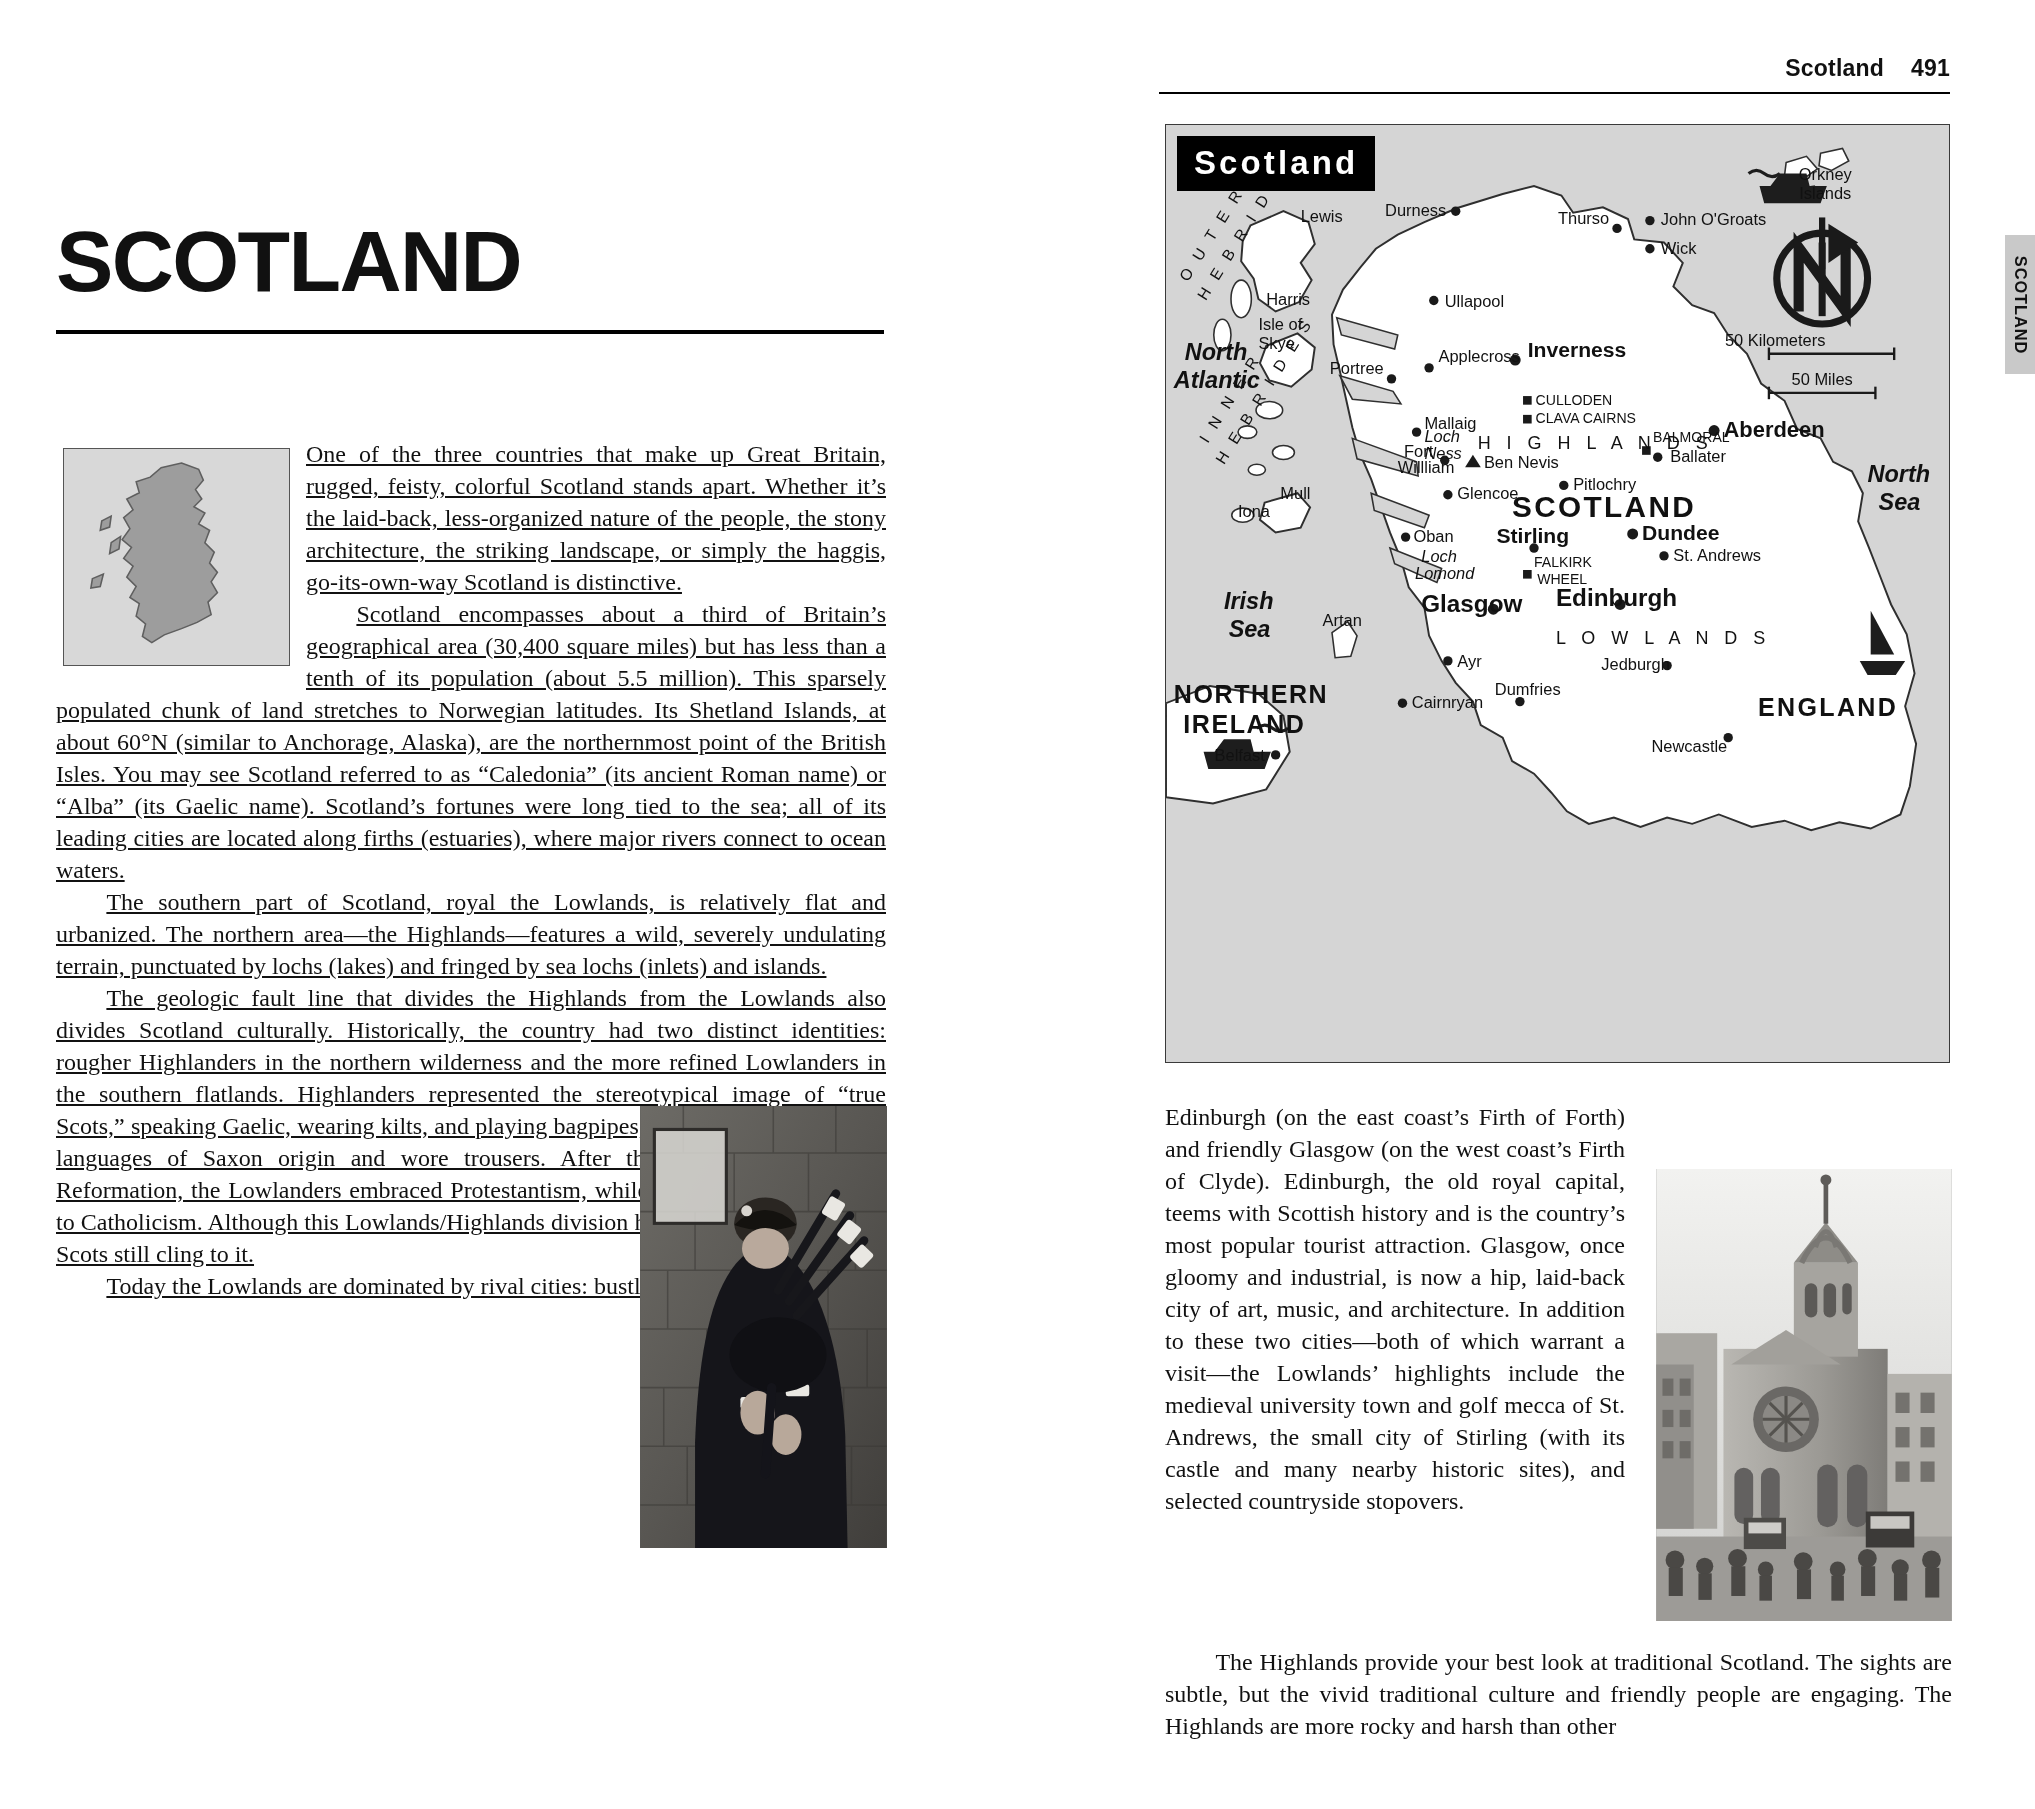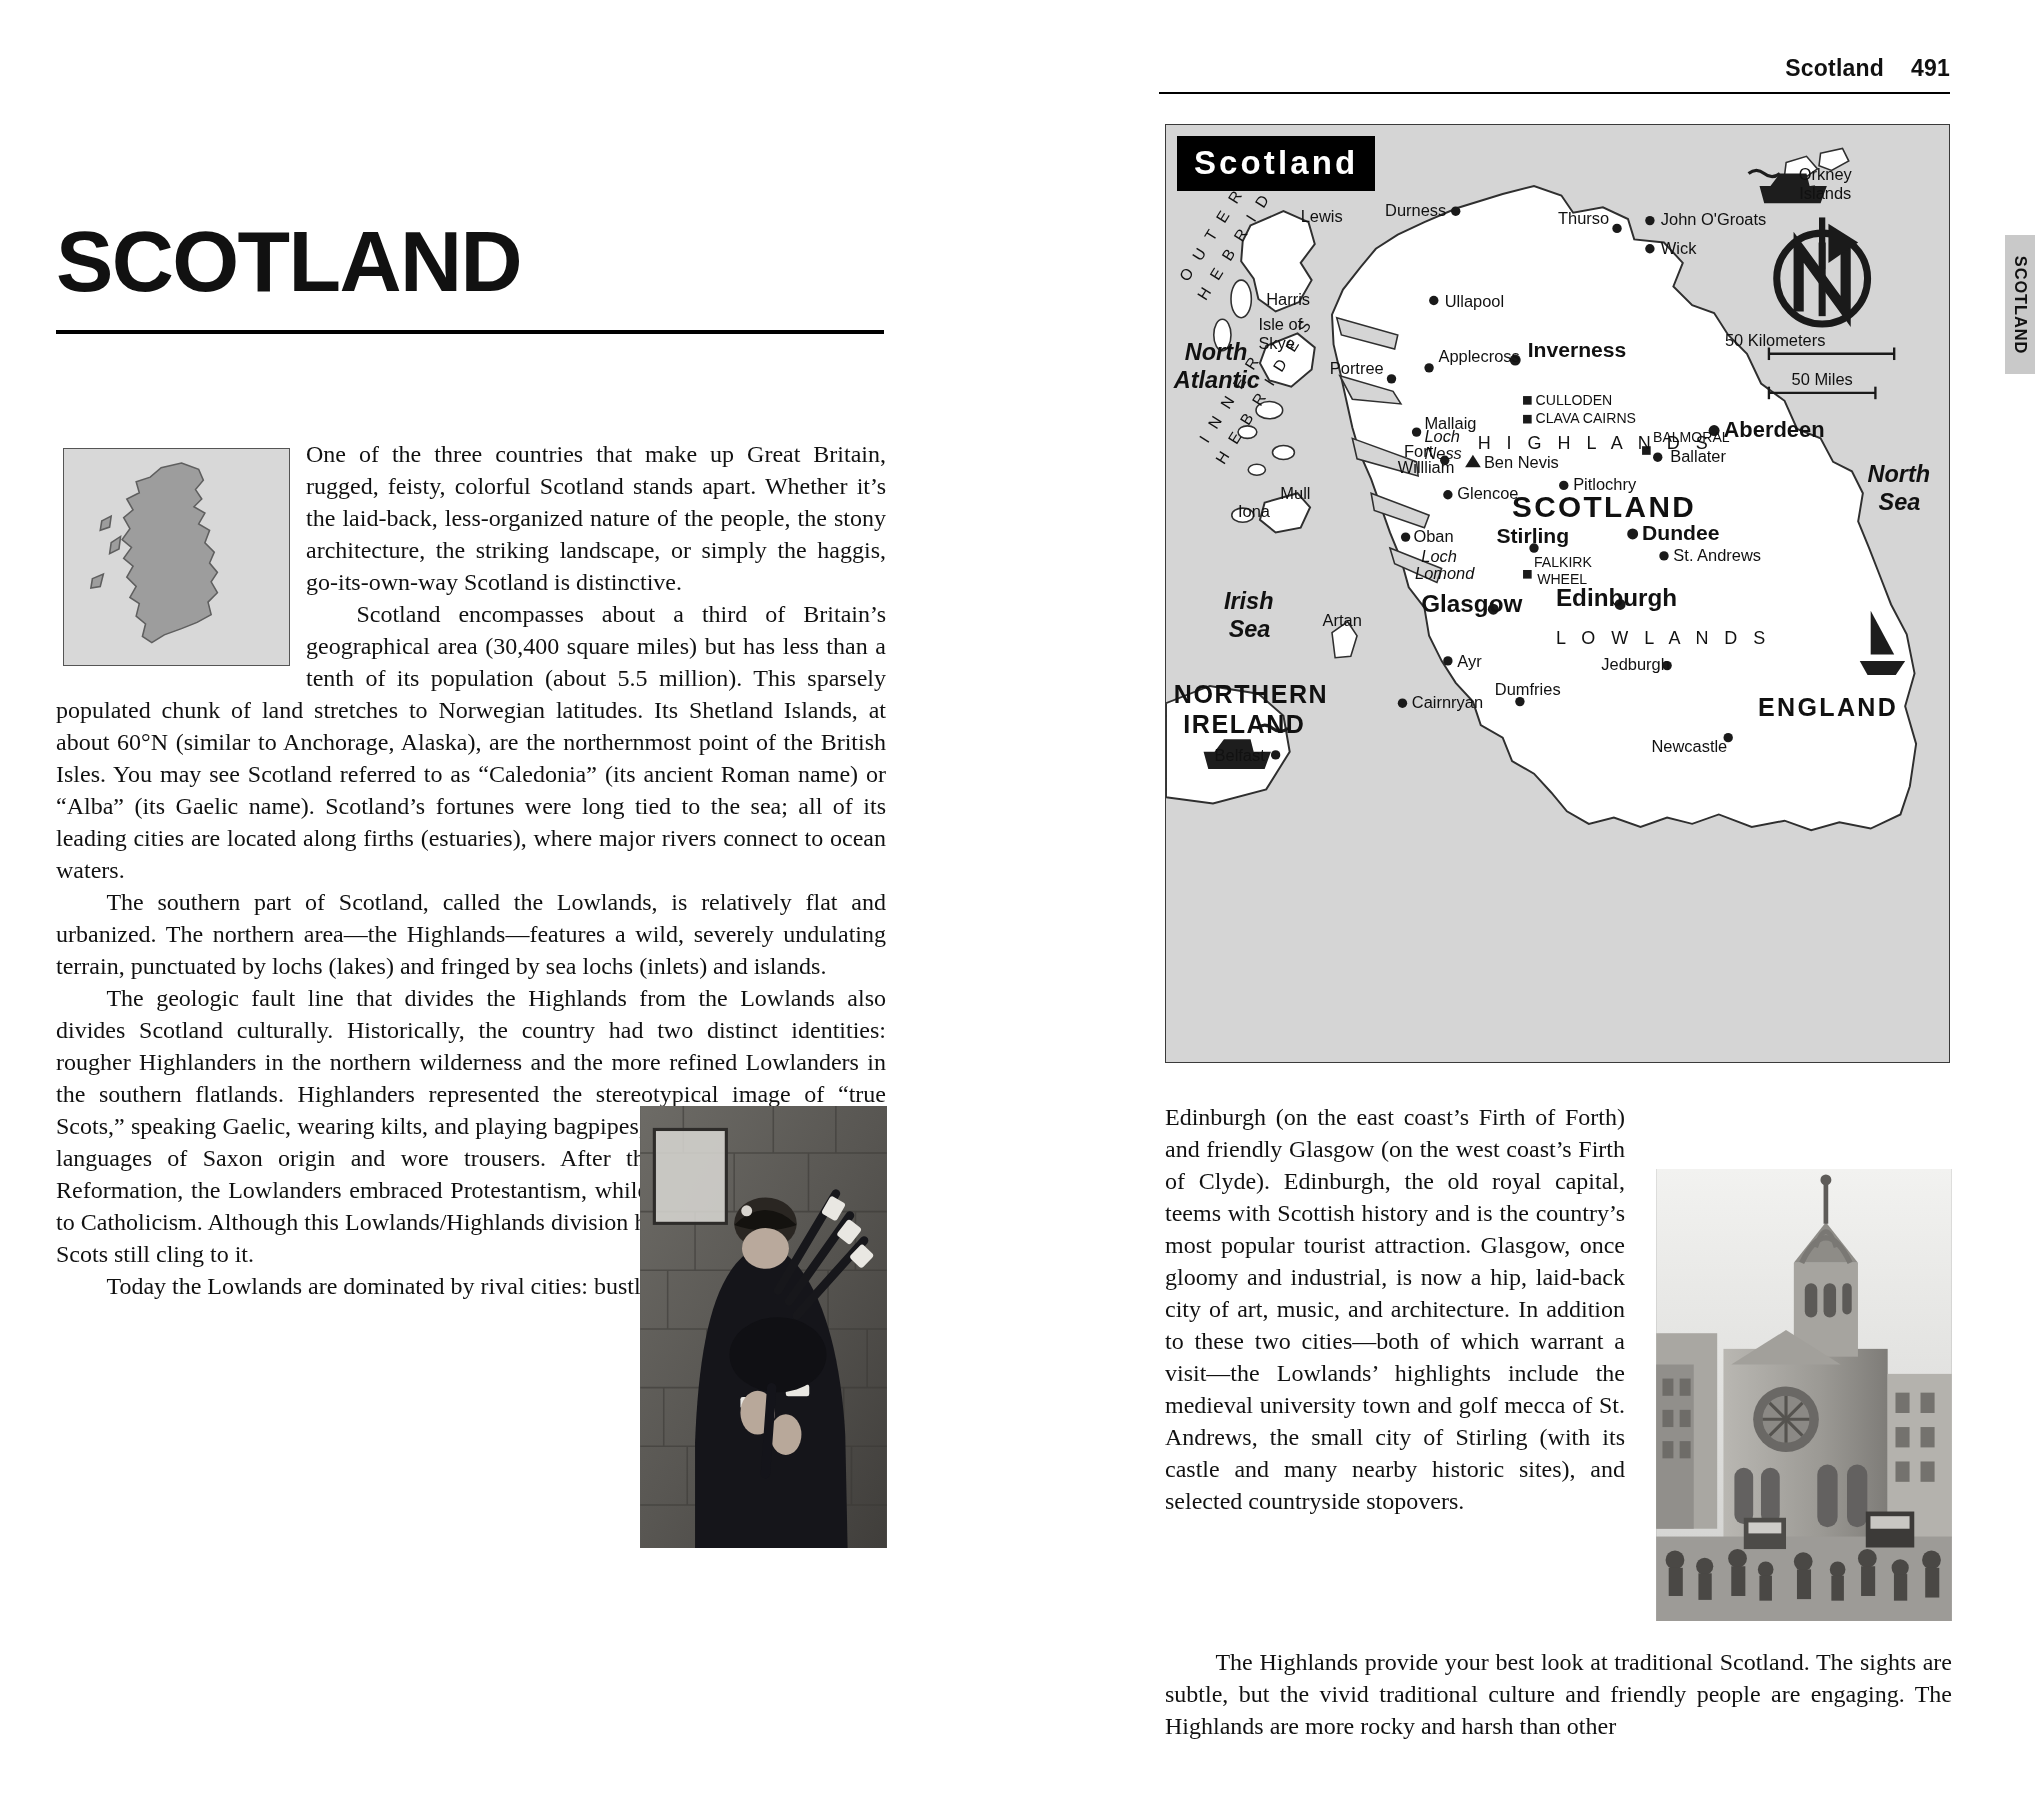--- a/index.html
+++ b/index.html
@@ -104,21 +104,21 @@
   .left-text {
     position: absolute;
     left: 56px;
     top: 438px;
     width: 830px;
     font-size: 24px;
     line-height: 32px;
     text-align: justify;
     hyphens: auto;
   }
-  .left-text p { margin: 0; }
+  .left-text p { margin: 0; text-decoration: underline; }
   .left-text p + p { text-indent: 2.1em; }
 
   .intro-wrap::before {
     content: "";
     float: left;
     width: 250px;
     height: 229px;
   }
 
   .piper {
@@ -237,21 +237,21 @@
       <path d="M60 120 L72 112 L70 128 L58 134 Z" fill="#9d9d9d" stroke="#5f5f5f" stroke-width="2"></path>
       <path d="M48 92 L60 86 L58 100 L46 104 Z" fill="#9d9d9d" stroke="#5f5f5f" stroke-width="2"></path>
       <path d="M36 166 L50 160 L46 176 L34 178 Z" fill="#9d9d9d" stroke="#5f5f5f" stroke-width="2"></path>
     </svg>
   </div>
 
   <div class="left-text">
     <div class="flow-piper" style="float:none;"></div>
     <p class="intro-wrap">One of the three countries that make up Great Britain, rugged, feisty, colorful Scotland stands apart. Whether it’s the laid-back, less-organized nature of the people, the stony architecture, the striking landscape, or simply the haggis, go-its-own-way Scotland is distinctive.</p>
     <p>Scotland encompasses about a third of Britain’s geographical area (30,400 square miles) but has less than a tenth of its population (about 5.5 million). This sparsely populated chunk of land stretches to Norwegian latitudes. Its Shetland Islands, at about 60°N (similar to Anchorage, Alaska), are the northernmost point of the British Isles. You may see Scotland referred to as “Caledonia” (its ancient Roman name) or “Alba” (its Gaelic name). Scotland’s fortunes were long tied to the sea; all of its leading cities are located along firths (estuaries), where major rivers connect to ocean waters.</p>
-    <p>The southern part of Scotland, called the Lowlands, is relatively flat and urbanized. The northern area—the Highlands—features a wild, severely undulating terrain, punctuated by lochs (lakes) and fringed by sea lochs (inlets) and islands.</p>
+    <p>The southern part of Scotland, royal the Lowlands, is relatively flat and urbanized. The northern area—the Highlands—features a wild, severely undulating terrain, punctuated by lochs (lakes) and fringed by sea lochs (inlets) and islands.</p>
     <p>The geologic fault line that divides the Highlands from the Lowlands also divides Scotland culturally. Historically, the country had two distinct identities: rougher Highlanders in the northern wilderness and the more refined Lowlanders in the southern flatlands. Highlanders represented the stereotypical image of “true Scots,” speaking Gaelic, wearing kilts, and playing bagpipes, while Lowlanders spoke languages of Saxon origin and wore trousers. After the 16th-century Scottish Reformation, the Lowlanders embraced Protestantism, while most Highlanders stuck to Catholicism. Although this Lowlands/Highlands division has faded over time, some Scots still cling to it.</p>
     <p>Today the Lowlands are dominated by rival cities: bustling</p>
   </div>
 
   <div class="piper">
     <svg width="247" height="442" viewBox="0 0 315 565">
       <defs>
         <linearGradient id="wallg" x1="0" y1="0" x2="1" y2="1">
           <stop offset="0%" stop-color="#6d6b66"></stop>
           <stop offset="50%" stop-color="#585652"></stop>

